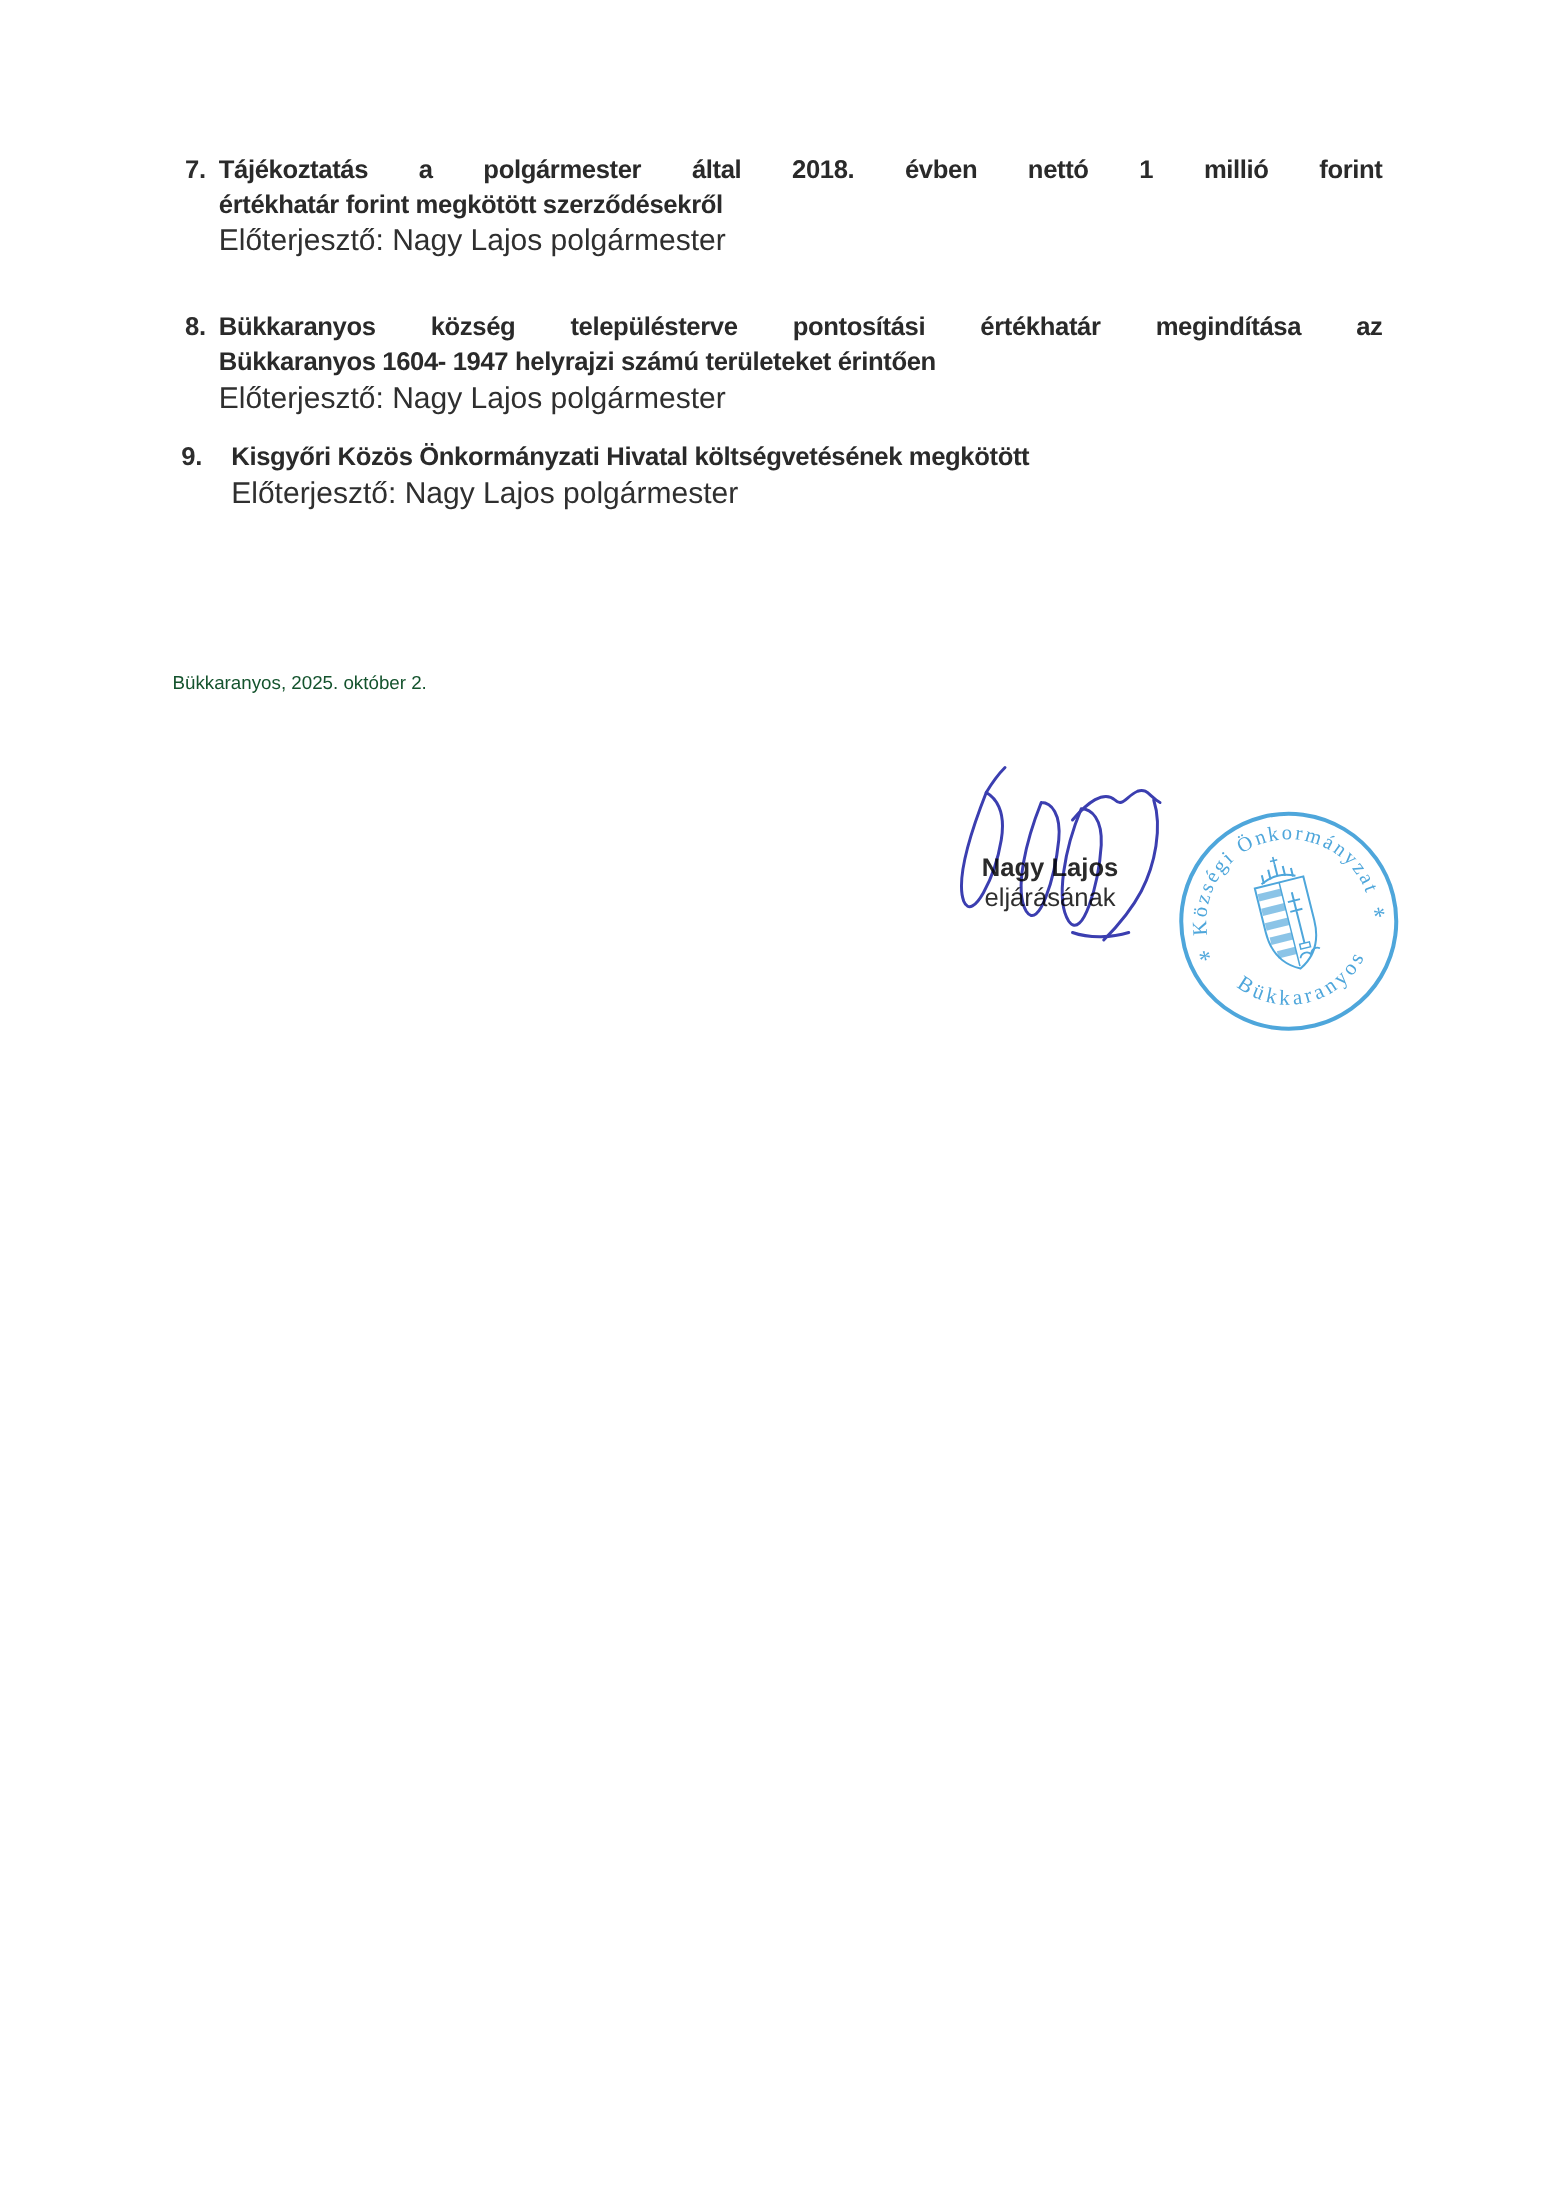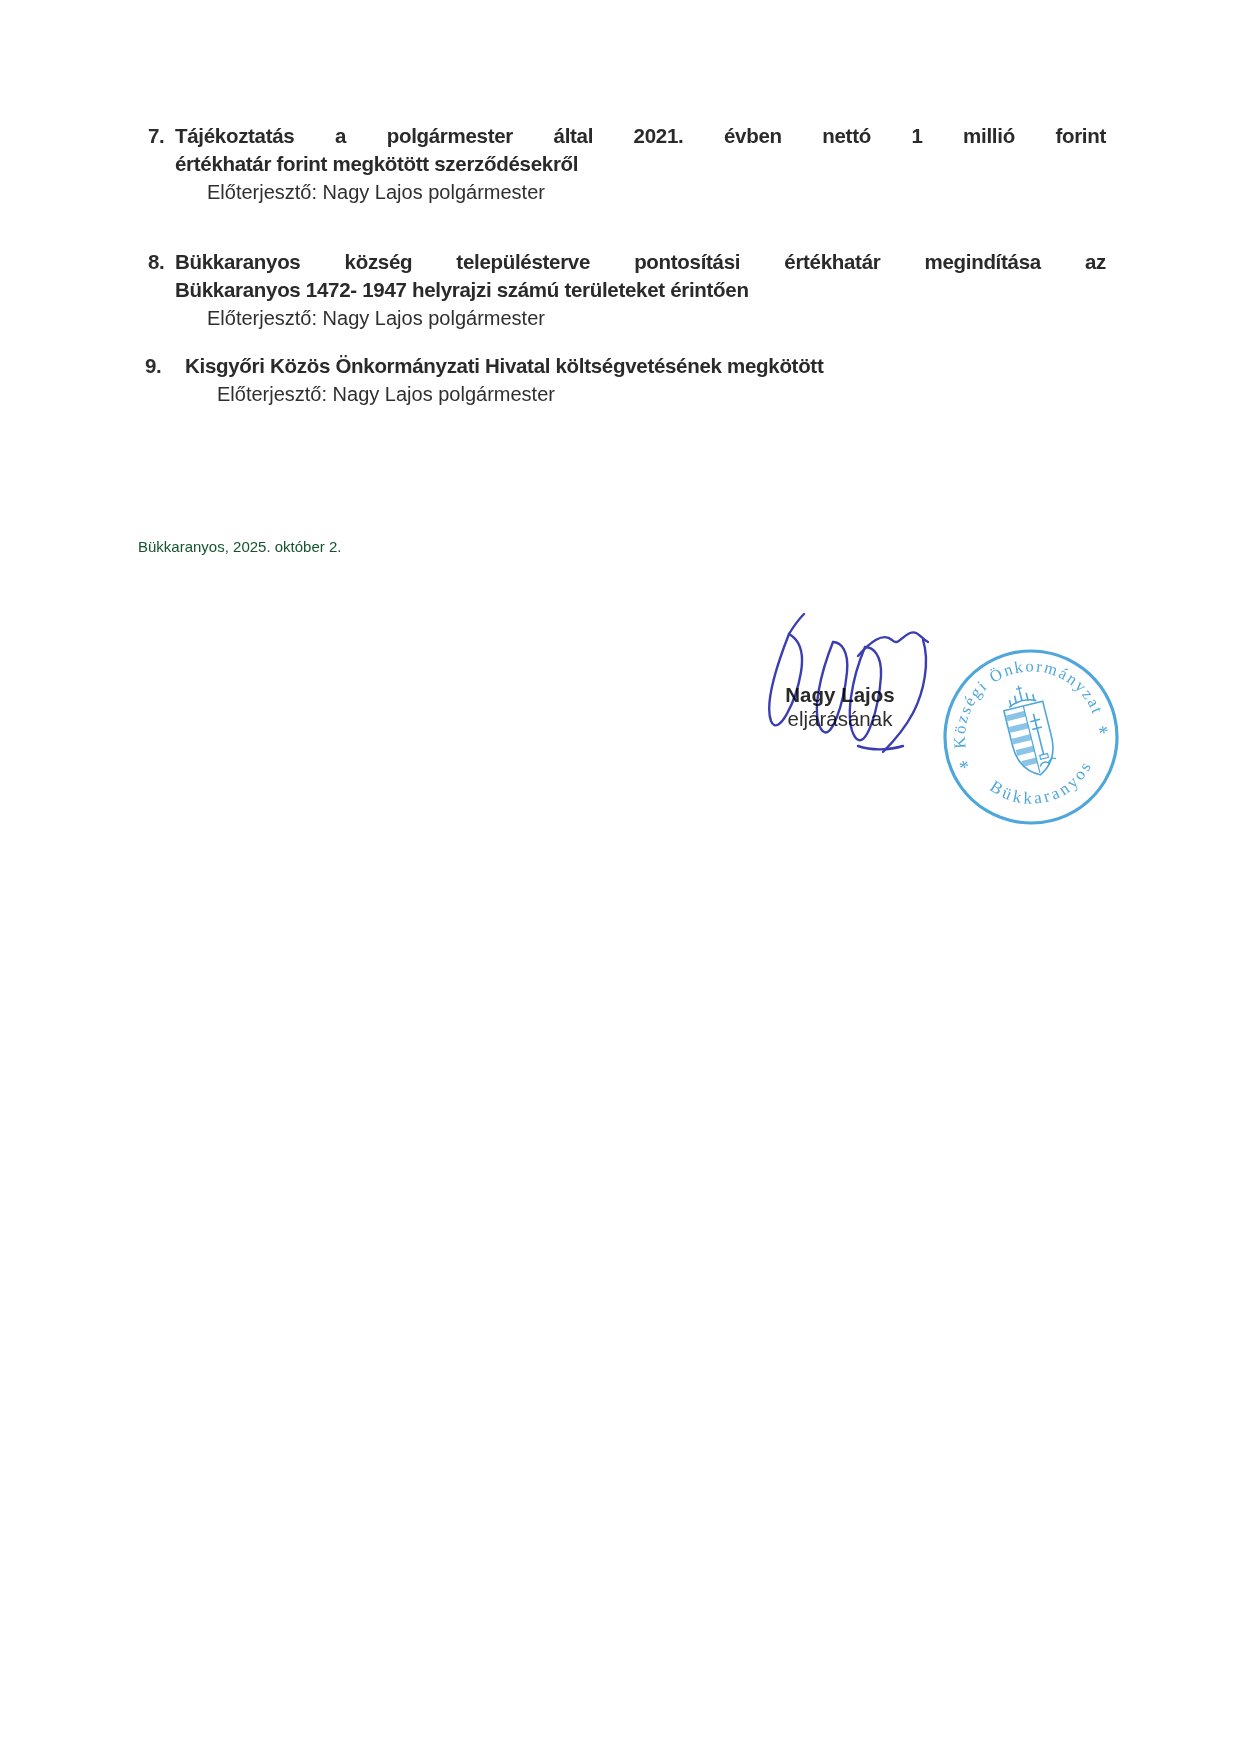--- a/index.html
+++ b/index.html
@@ -16,23 +16,22 @@
     font-weight:bold; font-size:20.5px; line-height:28px; letter-spacing:-0.3px;
     flex:0 0 auto;
   }
   .agenda-item .content { flex:1 1 auto; }
   .title-line {
     font-weight:bold; font-size:20.5px; line-height:28px; letter-spacing:-0.3px;
     color:#2a2a2a;
   }
   .title-line.justified { text-align:justify; text-align-last:justify; }
   .presenter {
-    font-size:20px; line-height:27px; font-weight:normal; color:#2f2f2f;
+    font-size:24px; line-height:27px; font-weight:normal; color:#2f2f2f;
     margin-top:1px;
-    margin-left:32px;
   }
 
   #item7 { left:148px; top:122px; width:958px; }
   #item7 .num { width:27px; }
   #item8 { left:148px; top:248px; width:958px; }
   #item8 .num { width:27px; }
   #item9 { left:145px; top:352px; width:961px; }
   #item9 .num { width:40px; }
   #item10 { left:150px; top:430px; width:956px; }
   #item10 .num { width:43px; }
@@ -59,31 +58,31 @@
   .stamp-svg text { font-family:"Liberation Serif","DejaVu Serif",serif; }
 </style>
 </head>
 <body>
 
 <div class="page">
 
   <div class="agenda-item" id="item7">
     <div class="num">7.</div>
     <div class="content">
-      <div class="title-line justified">Tájékoztatás a polgármester által 2021. évben nettó 1 millió forint</div>
+      <div class="title-line justified">Tájékoztatás a polgármester által 2018. évben nettó 1 millió forint</div>
       <div class="title-line">értékhatár forint megkötött szerződésekről</div>
       <div class="presenter">Előterjesztő: Nagy Lajos polgármester</div>
     </div>
   </div>
 
   <div class="agenda-item" id="item8">
     <div class="num">8.</div>
     <div class="content">
       <div class="title-line justified">Bükkaranyos község településterve pontosítási értékhatár megindítása az</div>
-      <div class="title-line">Bükkaranyos 1472- 1947 helyrajzi számú területeket érintően</div>
+      <div class="title-line">Bükkaranyos 1604- 1947 helyrajzi számú területeket érintően</div>
       <div class="presenter">Előterjesztő: Nagy Lajos polgármester</div>
     </div>
   </div>
 
   <div class="agenda-item" id="item9">
     <div class="num">9.</div>
     <div class="content">
       <div class="title-line">Kisgyőri Közös Önkormányzati Hivatal költségvetésének megkötött</div>
       <div class="presenter">Előterjesztő: Nagy Lajos polgármester</div>
     </div>

